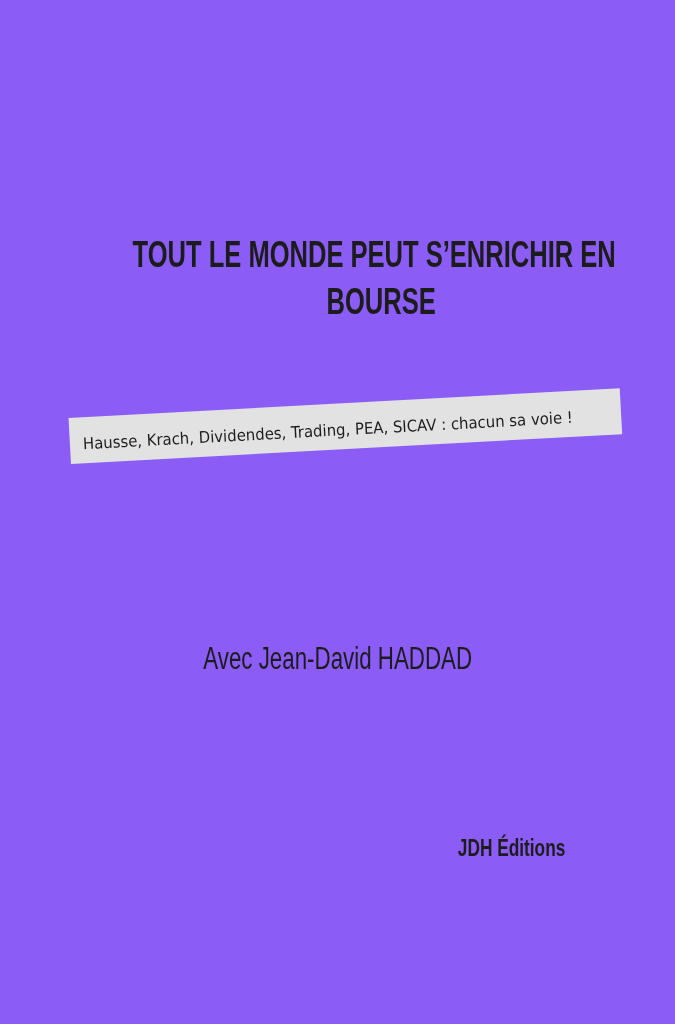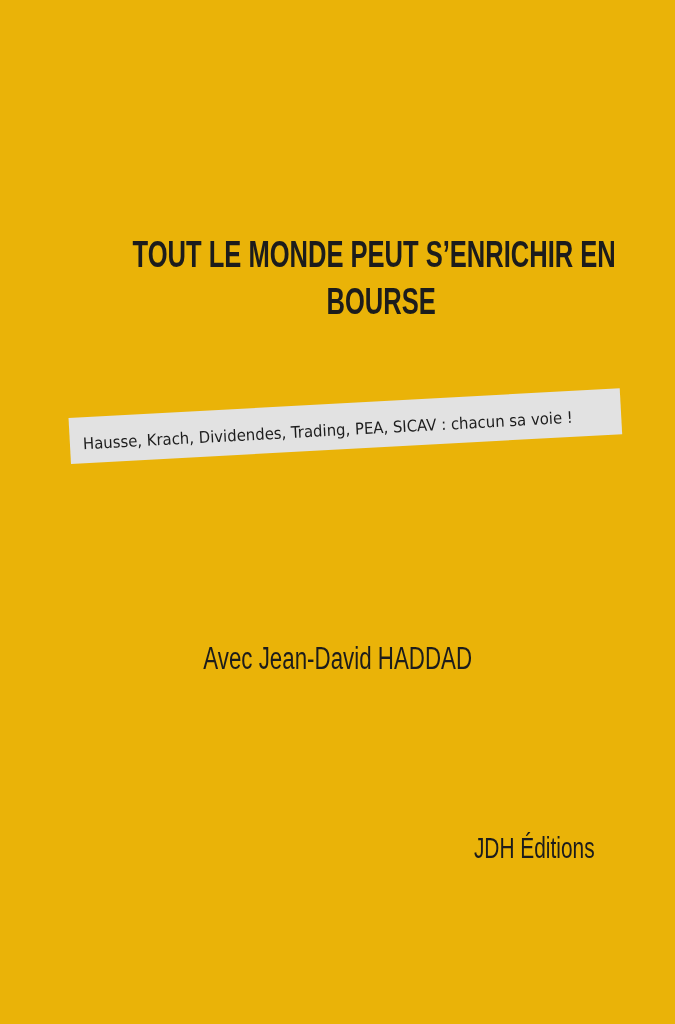--- a/index.html
+++ b/index.html
@@ -11,21 +11,21 @@
       width: 675px;
       height: 1024px;
       position: relative;
       overflow: hidden;
       font-family: "Liberation Sans", sans-serif;
       color: #1a1a1a;
     }
     .page {
       position: absolute;
       inset: 0;
-      background: #eab308;
+      background: #8b5cf6;
     }
     
     .title-line {
       position: absolute;
       left: 0;
       width: 675px;
       text-align: center;
       font-family: "Liberation Sans", sans-serif;
       font-weight: bold;
       font-size: 37px;
@@ -81,27 +81,28 @@
       white-space: nowrap;
     }
     .author span {
       display: inline-block;
       transform: scaleX(0.72);
       transform-origin: center;
     }
 
     .publisher {
       position: absolute;
-      right: 80px;
+      right: 110px;
       text-align: right;
       font-family: "Liberation Sans", sans-serif;
-      font-size: 29px;
+      font-size: 24px;
       line-height: 26px;
       color: #1c1c1c;
       white-space: nowrap;
+      font-weight: bold;
     }
     .publisher span {
       display: inline-block;
       transform: scaleX(0.72);
       transform-origin: right center;
     }
     .publisher-1 { top: 835px; }
     .publisher-2 { top: 877px; }
   </style>
 </head>

